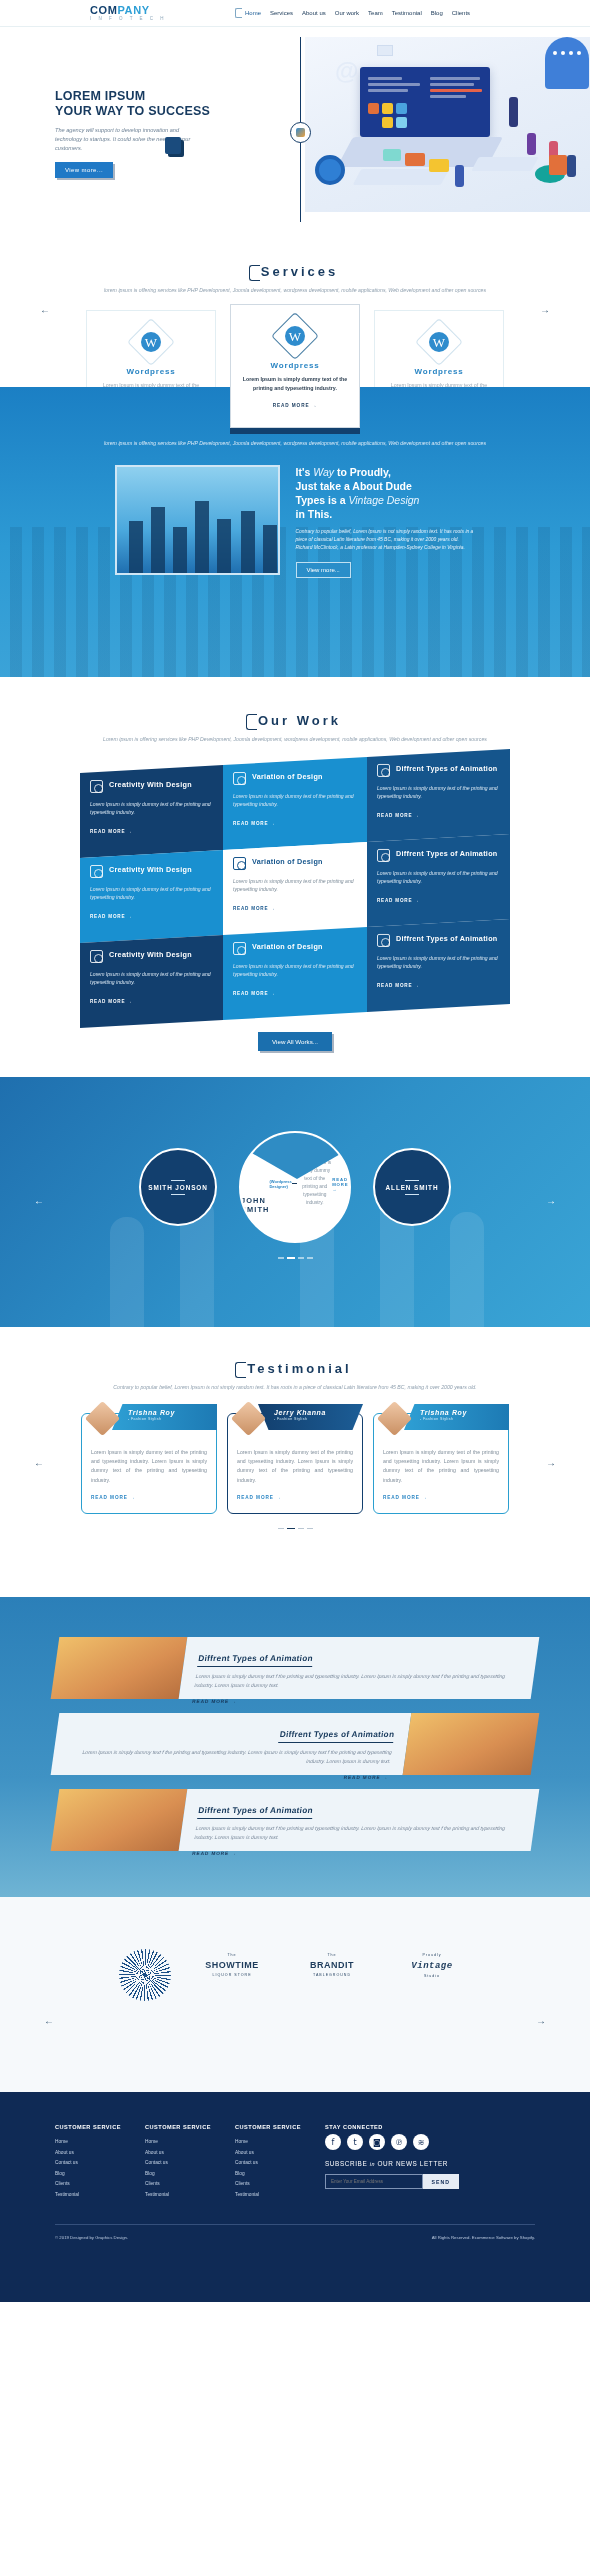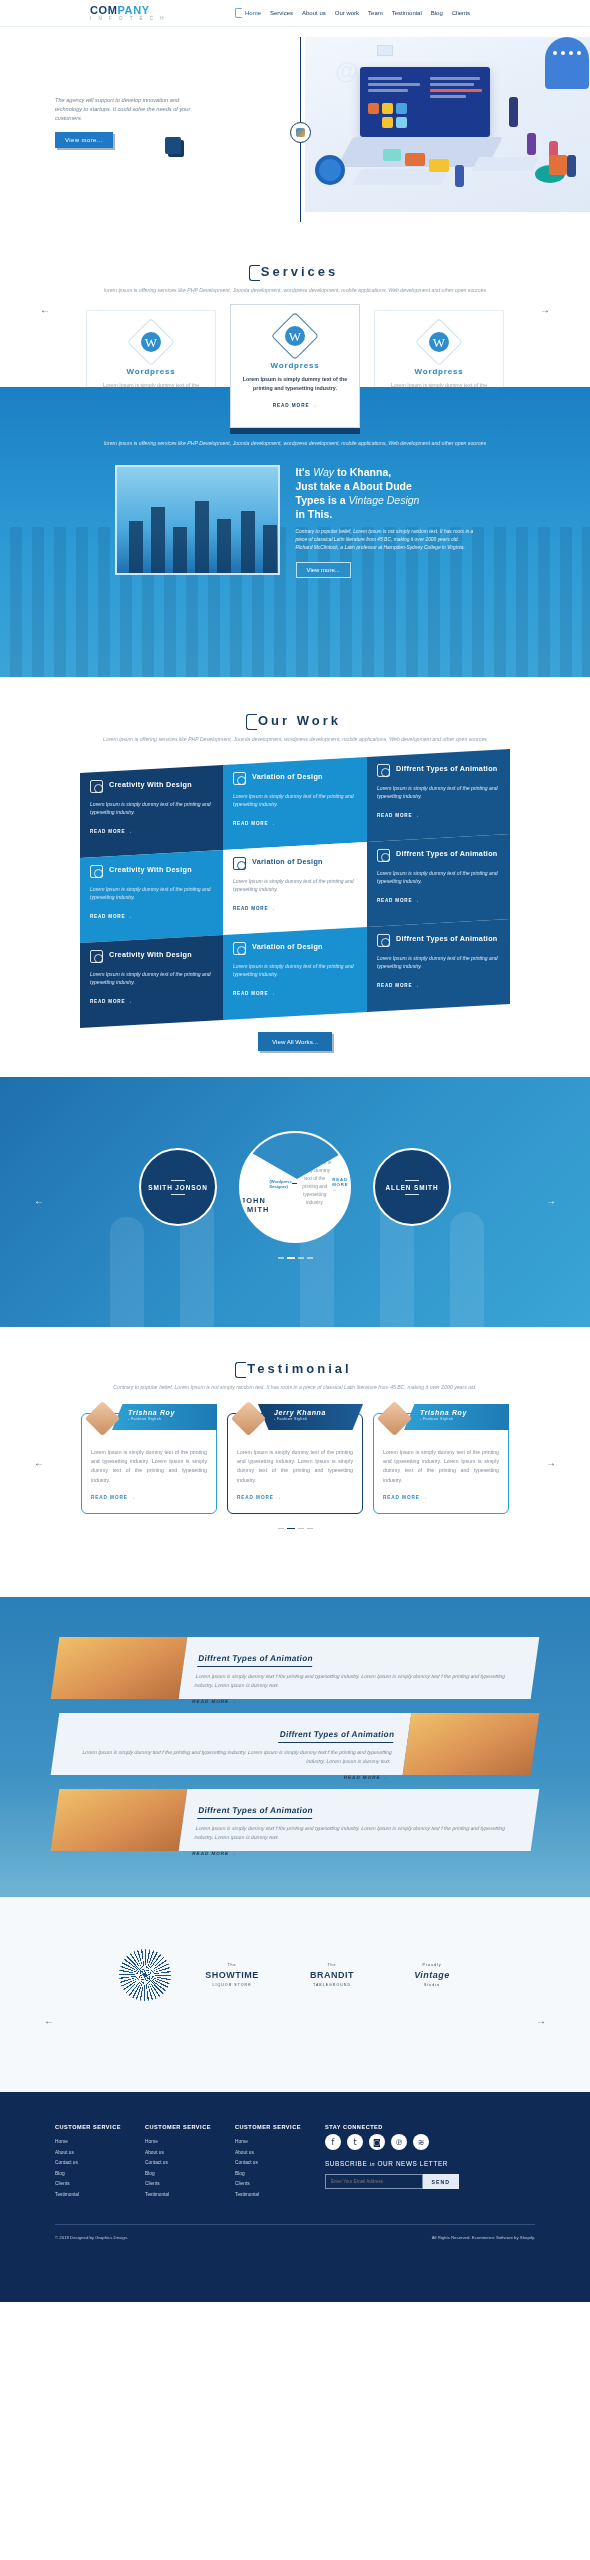--- a/index.html
+++ b/index.html
@@ -148,21 +148,21 @@
   .brow .bbody{flex:1;background:#eef4f9;padding:10px 14px}
   .brow.rev{flex-direction:row-reverse}
   .brow .bbody h4{font-size:8.2px;color:#17395c;font-weight:bold;letter-spacing:.3px;border-bottom:1.4px solid #17395c;display:inline-block;padding-bottom:3px}
   .brow .bbody p{font-size:5.1px;line-height:8.6px;color:#79889a;font-style:italic;margin-top:5px}
   .brow .bbody .rm{color:#17395c;margin-top:4px}
   .brow.rev .bbody{text-align:right}
 
   
   .clients{background:#f6f9fb;padding-top:30px;height:195px;position:relative}
   .cl-row{display:flex;justify-content:center;align-items:center;gap:22px;margin-top:22px}
-  .cl{width:78px;height:50px;display:flex;align-items:center;justify-content:center;color:#1e3c5c;font-weight:bold;position:relative}
+  .cl{width:78px;height:50px;display:flex;justify-content:center;color:#1e3c5c;font-weight:bold;position:relative}
   .cl .c1{font-size:9px;letter-spacing:.5px;text-align:center;line-height:10px}
   .cl .tiny{font-size:3.6px;letter-spacing:1px;display:block;font-weight:normal}
   .cl.burst{background:radial-gradient(circle,#1b4f86 0 2px,transparent 2px),
     repeating-conic-gradient(from 0deg,#1b4f86 0 3deg,transparent 3deg 9deg);border-radius:50%;width:52px;height:52px}
   .clients .arw{top:118px}
   .clients .arw.l{left:44px}.clients .arw.r{right:44px}
 
   
   .footer{background:#0f2a55;height:210px;padding:32px 55px 0;position:relative}
   .f-cols{display:flex;gap:0}
@@ -241,20 +241,24 @@
       <span class="ppl" style="left:244px;top:104px;background:#d3566f"></span>
       <span class="ppl" style="left:262px;top:118px;background:#2f4b8a"></span>
       <span class="sq" style="left:230px;top:128px;width:30px;height:18px;background:#14a39a;border-radius:50%"></span>
       <span class="sq" style="left:244px;top:118px;width:18px;height:20px;background:#e2703a"></span>
     </div>
     <div class="vline"></div>
     <div class="vdot">
         <span class="vi"></span>
       </div>
     <div class="hero-txt">
+      <h1>
+        <span>LOREM IPSUM</span><br>
+        <span>YOUR WAY TO SUCCESS</span>
+      </h1>
       <p>The agency will support to develop innovation and technology to startups. It could solve the needs of your customers.</p>
       <button class="btn-blue">View more...</button>
     </div>
     <div class="cube"></div>
   </div>
 
   <div class="services">
     <div class="sec-head">
       <div class="sec-title">Services</div>
       <div class="sec-sub">lorem ipsum is offering services like PHP Development, Joomla development, wordpress development, mobile applications, Web development and other open sources</div>
@@ -307,21 +311,21 @@
         <span class="sil" style="left:12px;height:52px"></span>
           <span class="sil" style="left:34px;height:66px"></span>
         <span class="sil" style="left:56px;height:46px"></span>
           <span class="sil" style="left:78px;height:72px"></span>
         <span class="sil" style="left:100px;height:54px"></span>
           <span class="sil" style="left:124px;height:62px"></span>
         <span class="sil" style="left:146px;height:48px"></span>
       </div>
       <div class="about-txt">
         <h2>
-          <span>It's </span><em>Way</em><span> to Khanna,</span><br>
+          <span>It's </span><em>Way</em><span> to Proudly,</span><br>
           <span>Just take a About Dude</span><br>
           <span>Types is a </span><em>Vintage Design</em><br>
           <span>in This.</span>
         </h2>
         <p>Contrary to popular belief, Lorem Ipsum is not simply random text. It has roots in a piece of classical Latin literature from 45 BC, making it over 2000 years old. Richard McClintock, a Latin professor at Hampden-Sydney College in Virginia.</p>
         <button class="btn-ghost">View more...</button>
       </div>
     </div>
   </div>
 
@@ -488,21 +492,21 @@
         </div>
       <div class="cl">
           <div class="c1">
         <span class="tiny">The</span>
         <span>BRANDIT</span>
         <span class="tiny">TABLEGROUND</span></div>
         </div>
       <div class="cl">
           <div class="c1">
         <span class="tiny">Proudly</span>
-        <span style="font-family:Liberation Sans, sans-serif;font-style:italic">Vintage</span>
+        <span style="font-family:Liberation Mono, monospace;font-style:italic">Vintage</span>
         <span class="tiny">Studio</span></div>
         </div>
     </div>
   </div>
 
   <div class="footer">
     <div class="f-cols">
       <div class="f-col">
         <h6>CUSTOMER SERVICE</h6>
         <a href="#">Home</a>

